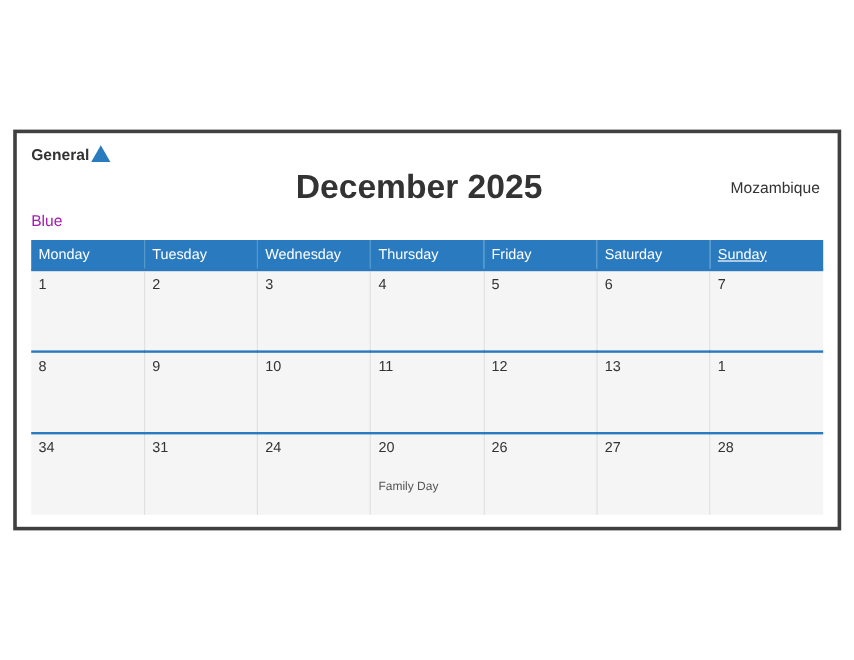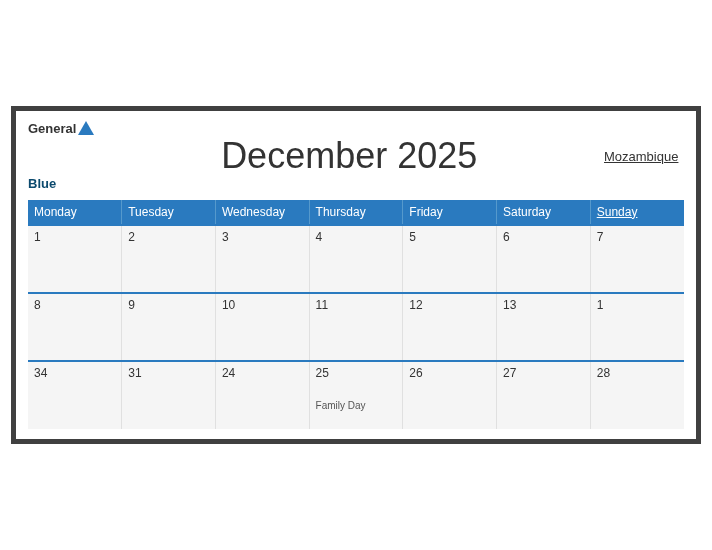--- a/index.html
+++ b/index.html
@@ -8,21 +8,21 @@
       height: 550px;
       background: #fff;
       font-family: Arial, sans-serif;
       display: flex;
       align-items: center;
       justify-content: center;
     }
     .calendar-wrapper {
       width: 690px;
       background: #fff;
-      border: 5px solid #404040;
+      border: 3px solid #404040;
       padding: 10px 12px 10px 12px;
     }
     .header {
       display: flex;
       align-items: center;
       justify-content: space-between;
       margin-bottom: 8px;
     }
     .logo {
       display: flex;
@@ -30,50 +30,49 @@
       align-items: flex-start;
       line-height: 1.1;
     }
     .logo-general {
       font-size: 13px;
       font-weight: bold;
       color: #333;
     }
     .logo-blue {
       font-size: 13px;
-      font-weight: bold;
-      color: #0c4a6e;
+      font-weight: normal;
+      color: #a21caf;
       margin-top: 40px;
     }
     .logo-line {
       display: flex;
       align-items: center;
     }
     .logo-triangle {
       width: 0;
       height: 0;
       border-left: 8px solid transparent;
       border-right: 8px solid transparent;
       border-bottom: 14px solid #2a7abf;
       margin-left: 2px;
       margin-bottom: 2px;
     }
     .title {
-      font-size: 36px;
-      color: #333;
-      font-weight: normal;
+      font-size: 28px;
+      color: #333;
+      font-weight: bold;
       text-align: center;
       flex: 1;
     }
     .country {
       font-size: 13px;
       color: #333;
-      text-align: left;
+      text-align: center;
       min-width: 80px;
-      text-decoration: underline;
     }
     .calendar-table {
       width: 100%;
       border-collapse: collapse;
     }
     .calendar-table thead tr {
       background: #2a7abf;
       margin-left: 44px;
     }
     .calendar-table thead th {
@@ -198,21 +197,21 @@
           <td>
             <span class="day-number">34</span>
           </td>
           <td>
             <span class="day-number">31</span>
           </td>
           <td>
             <span class="day-number">24</span>
           </td>
           <td>
-            <span class="day-number">25</span>
+            <span class="day-number">20</span>
             <span class="holiday-label">Family Day</span>
           </td>
           <td>
             <span class="day-number">26</span>
           </td>
           <td>
             <span class="day-number">27</span>
           </td>
           <td>
             <span class="day-number">28</span>

